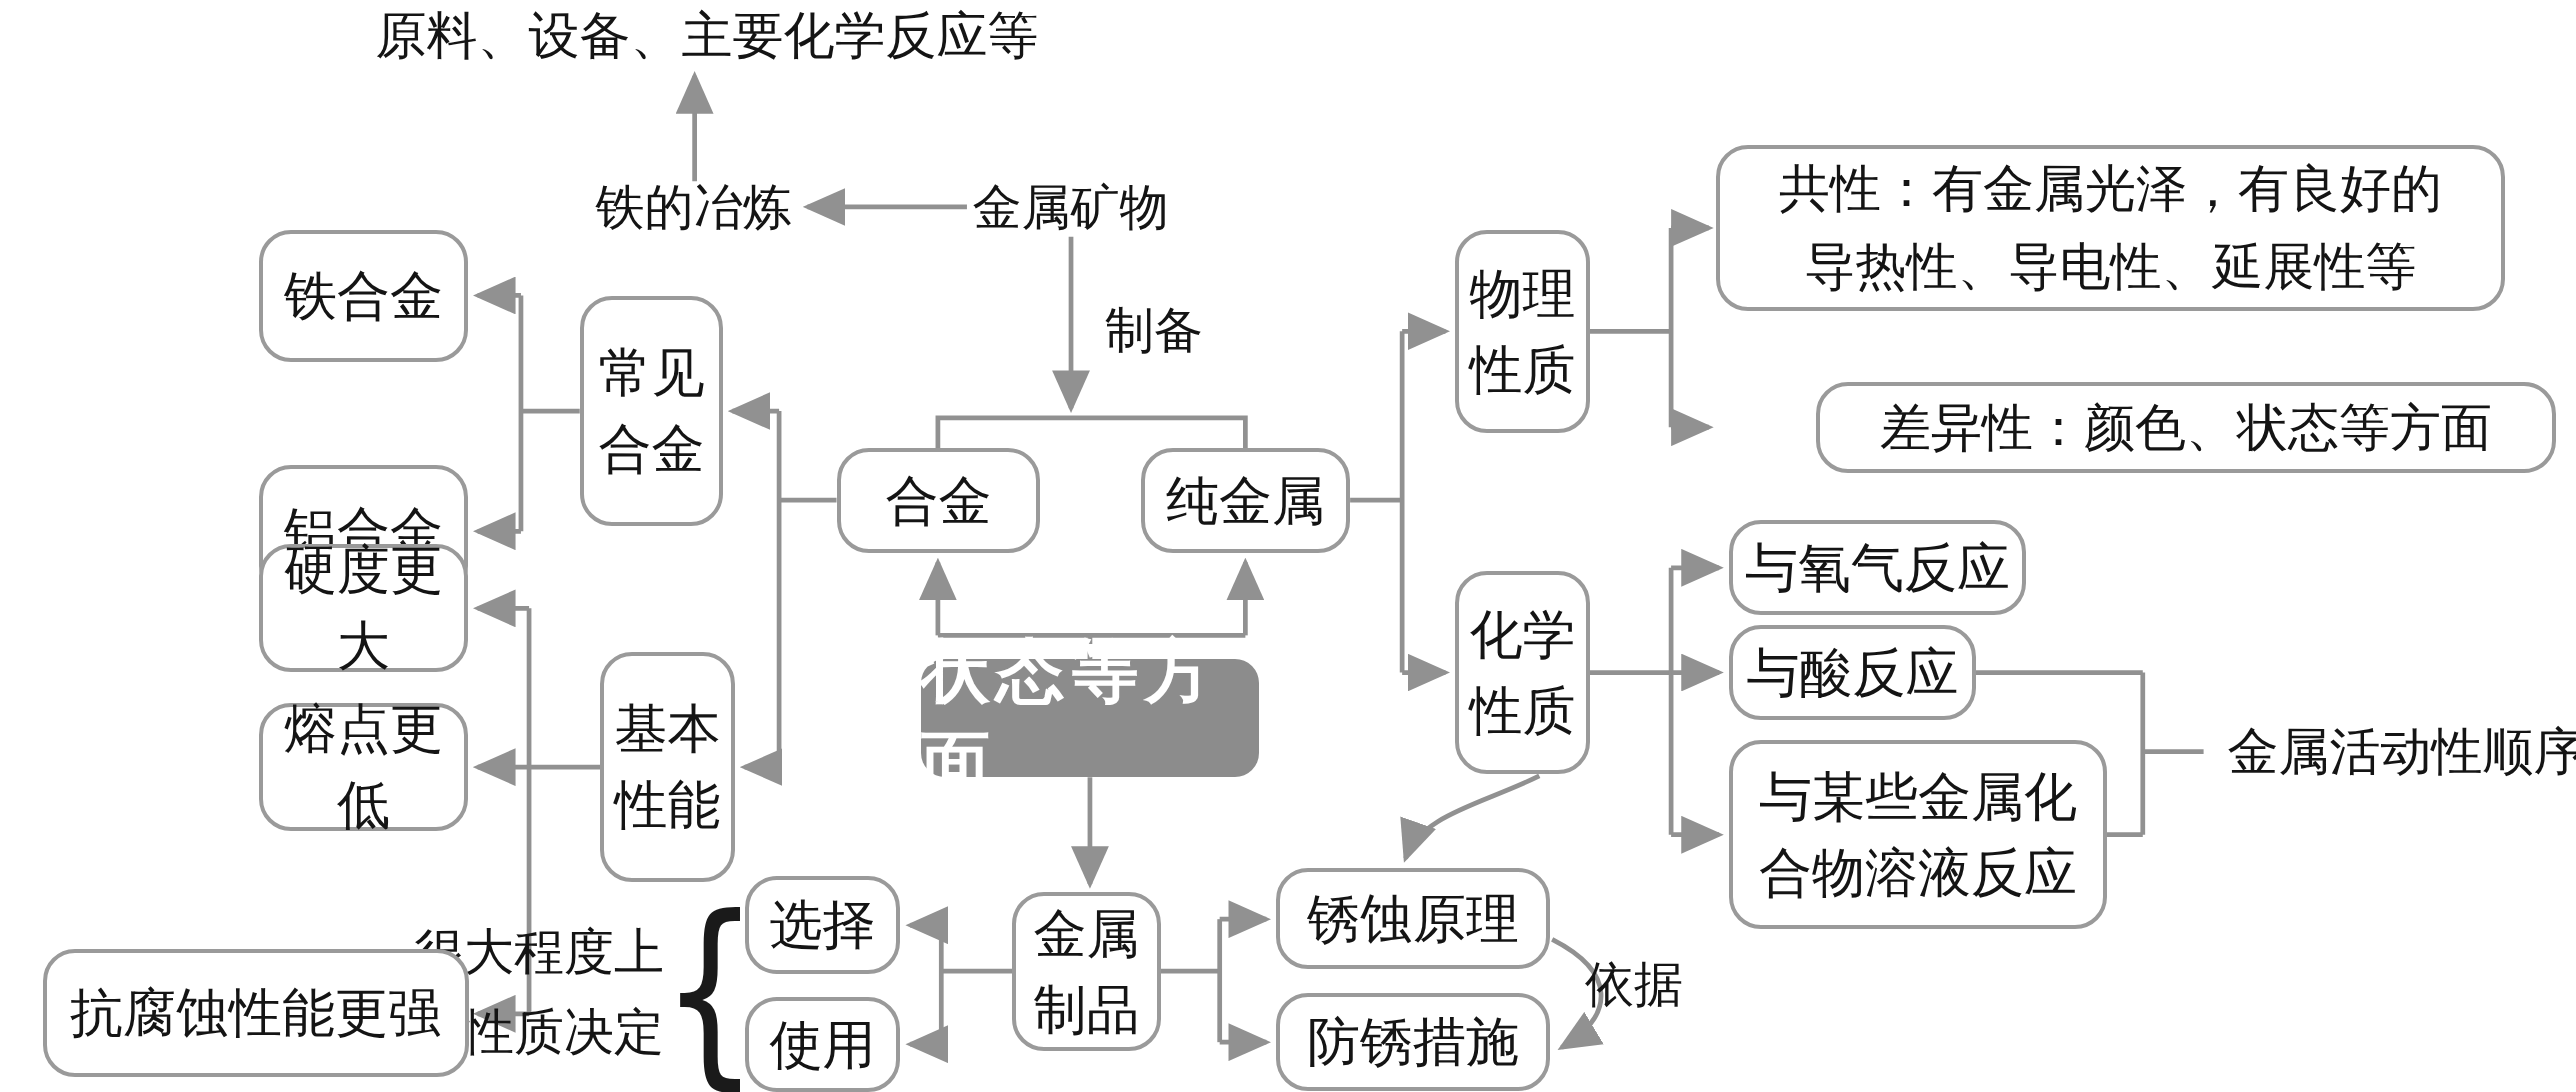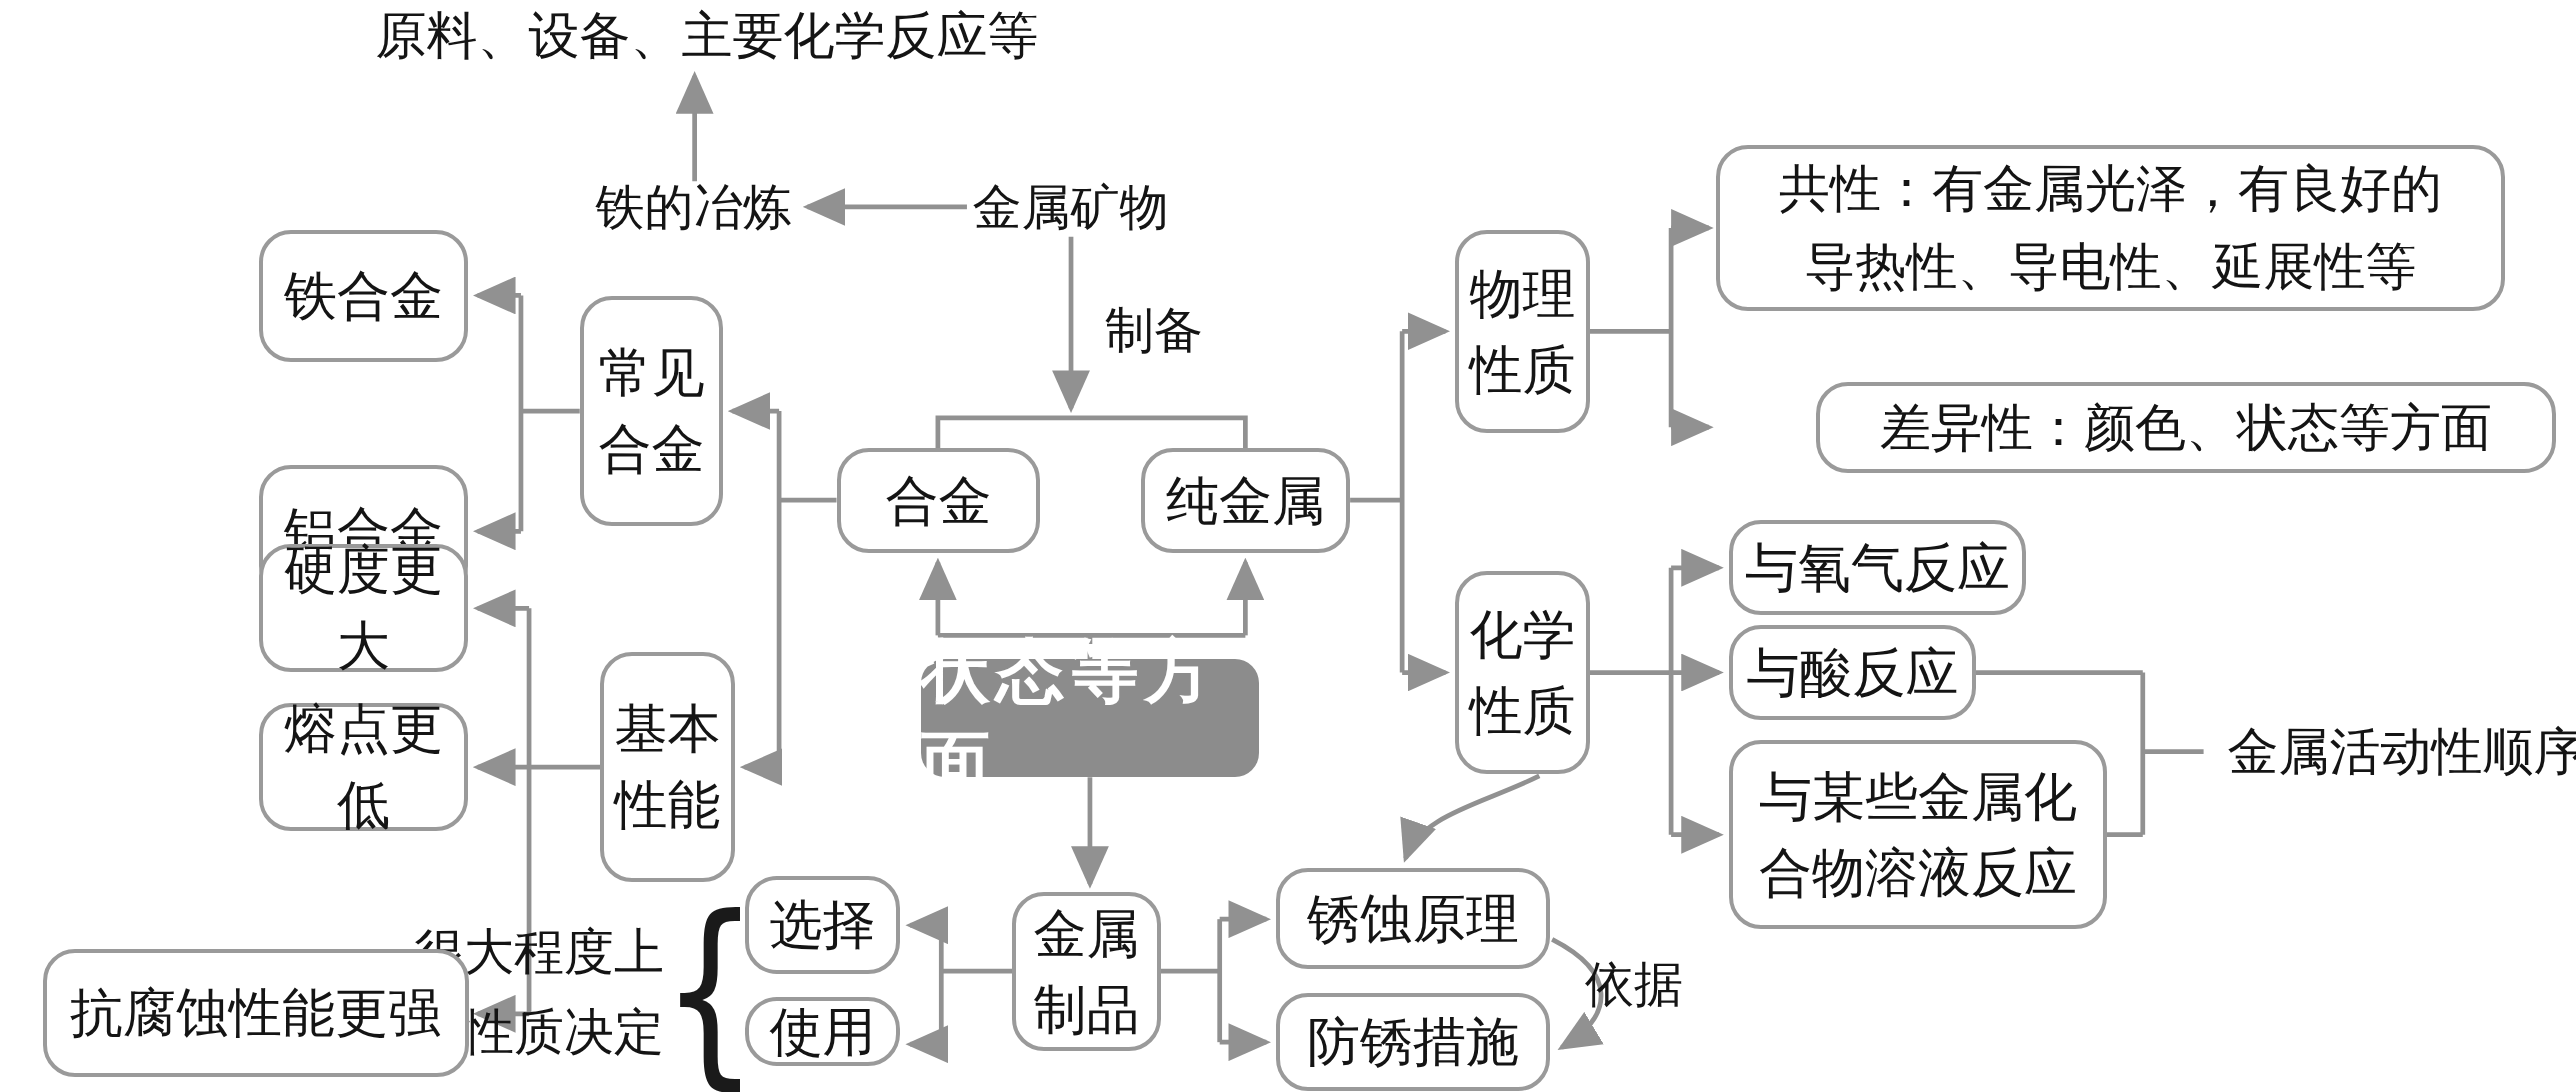--- a/index.html
+++ b/index.html
@@ -168,18 +168,18 @@
   <div class="bx" style="left:1426px;top:571px;width:135px;height:203px;">化学
 性质</div>
   <div class="bx" style="left:1700px;top:520px;width:297px;height:95px;">与氧气反应</div>
   <div class="bx" style="left:1700px;top:625px;width:247px;height:95px;">与酸反应</div>
   <div class="bx" style="left:1700px;top:740px;width:378px;height:189px;">与某些金属化
 合物溶液反应</div>
 
   <div class="bx" style="left:983px;top:892px;width:149px;height:159px;">金属
 制品</div>
   <div class="bx" style="left:716px;top:876px;width:155px;height:98px;">选择</div>
-  <div class="bx" style="left:716px;top:997px;width:155px;height:69px;">使用</div>
+  <div class="bx" style="left:716px;top:997px;width:155px;height:95px;">使用</div>
   <div class="bx" style="left:1247px;top:868px;width:274px;height:101px;">锈蚀原理</div>
   <div class="bx" style="left:1247px;top:993px;width:274px;height:98px;">防锈措施</div>
 
 </div>
 
 
 </body></html>

